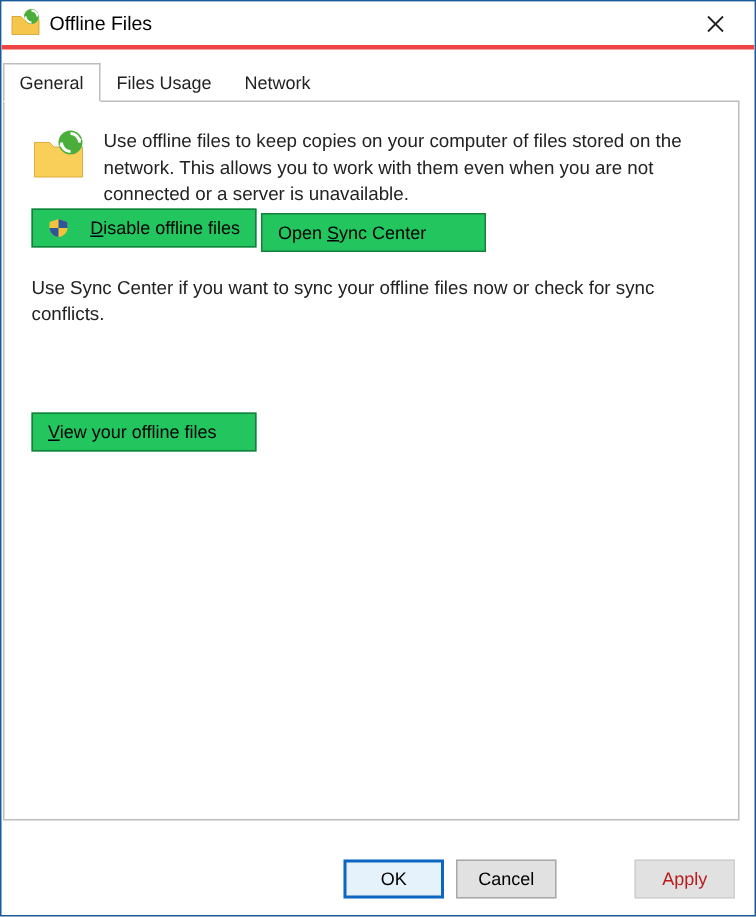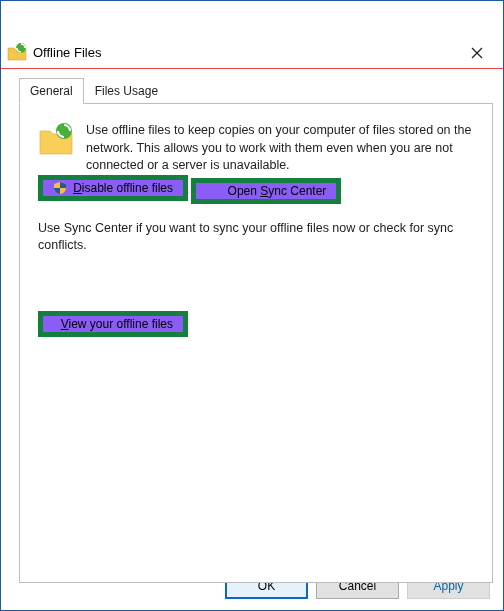--- a/index.html
+++ b/index.html
@@ -13,40 +13,39 @@
     height: 611px;
     overflow: hidden;
     border: 1px solid #1a5a9a;
   }
   .titlebar {
     height: 32px;
     display: flex;
     align-items: center;
     padding: 0 6px;
     background: #fff;
-    border-bottom: 1px solid #ef4444;
-    margin-top: 36px;
+    border-bottom: 3px solid #ef4444;
   }
   .title-icon {
     width: 20px; height: 20px;
     display: inline-flex; align-items: center; justify-content: center;
     margin-right: 6px;
     position: relative;
   }
   .title-text { font-size: 13px; color: #000; }
   .title-spacer { flex: 1; }
   .close-btn {
     width: 40px; height: 28px;
     display: flex; align-items:center; justify-content:center;
     color:#222;
   }
   .close-btn svg { width: 12px; height: 12px; }
 
   .content-area {
-    padding: 8px 10px 10px 18px;
+    padding: 8px 10px 10px 1px;
   }
   .tabstrip {
     display: flex;
     position: relative;
     z-index: 2;
   }
   .tab {
     padding: 5px 10px;
     font-size: 12px;
     color: #222;
@@ -71,30 +70,30 @@
   }
   .intro-row {
     display: flex;
     align-items: flex-start;
     gap: 12px;
   }
   .folder-icon { width: 36px; height: 36px; flex-shrink:0; position: relative; }
   .intro-text { font-size: 12.5px; line-height: 1.4; color:#222; }
 
   .win-button {
-    background: #8b5cf6;
-    border: 5px solid #15803d;
+    background: #22c55e;
+    border: 1px solid #15803d;
     font-family: inherit;
     font-size: 12px;
     padding: 4px 10px;
     min-width: 150px;
     height: 26px;
     display: inline-flex;
     align-items: center;
-    justify-content: flex-end;
+    justify-content: space-between;
     gap: 6px;
     cursor: default;
   }
   .shield-icon { width: 14px; height: 14px; display:inline-block; }
 
   .status-text, .sync-desc {
     font-size: 12.5px;
     color: #222;
     margin: 16px 0 42px 0;
     line-height: 1.4;
@@ -104,38 +103,39 @@
   .underline-access { text-decoration: underline; text-underline-offset: 1px; }
 
   .dialog-buttons {
     position: absolute;
     right: 14px;
     bottom: 12px;
     display: flex;
     gap: 8px;
   }
   .dlg-btn {
-    width: 83px;
+    width: 67px;
     height: 26px;
     background: #e1e1e1;
     border: 1px solid #a9a9a9;
     font-family: inherit;
     font-size: 12px;
     display: inline-flex;
     align-items: center;
     justify-content: center;
     cursor: default;
   }
   .dlg-btn.default {
     border: 2px solid #0d66c2;
     background: #e5f1fb;
   }
   .dlg-btn.disabled {
-    color: #0369a1;
+    color: #b91c1c;
     border-color: #cfcfcf;
+    margin-left: 44px;
   }
 </style>
 </head>
 <body>
 
 <div class="titlebar">
   <span class="title-icon">
     <svg viewBox="0 0 20 20">
       <path d="M1 5 L7 5 L9 7 L19 7 L19 17 L1 17 Z" fill="#f6c54b" stroke="#cc9a1e" stroke-width="0.5"></path>
       <circle cx="14" cy="5" r="5" fill="#4cae3a"></circle>
@@ -152,20 +152,21 @@
       <line x1="1" y1="1" x2="11" y2="11" stroke="#222" stroke-width="1.2"></line>
       <line x1="11" y1="1" x2="1" y2="11" stroke="#222" stroke-width="1.2"></line>
     </svg>
   </span>
 </div>
 
 <div class="content-area">
   <div class="tabstrip">
     <div class="tab active"><span>General</span></div>
     <div class="tab"><span>Files Usage</span></div>
+    <div class="tab"><span>Network</span></div>
   </div>
 
   <div class="tab-panel">
 
     <div class="intro-row">
       <span class="folder-icon">
         <svg viewBox="0 0 36 36">
           <path d="M2 9 L12 9 L15 12 L34 12 L34 32 L2 32 Z" fill="#f9cf5a" stroke="#d6a832" stroke-width="0.6"></path>
           <circle cx="26" cy="9" r="8" fill="#4cae3a"></circle>
           <path d="M26 3 A6 6 0 0 1 32 9" stroke="#fff" stroke-width="2" fill="none"></path>

